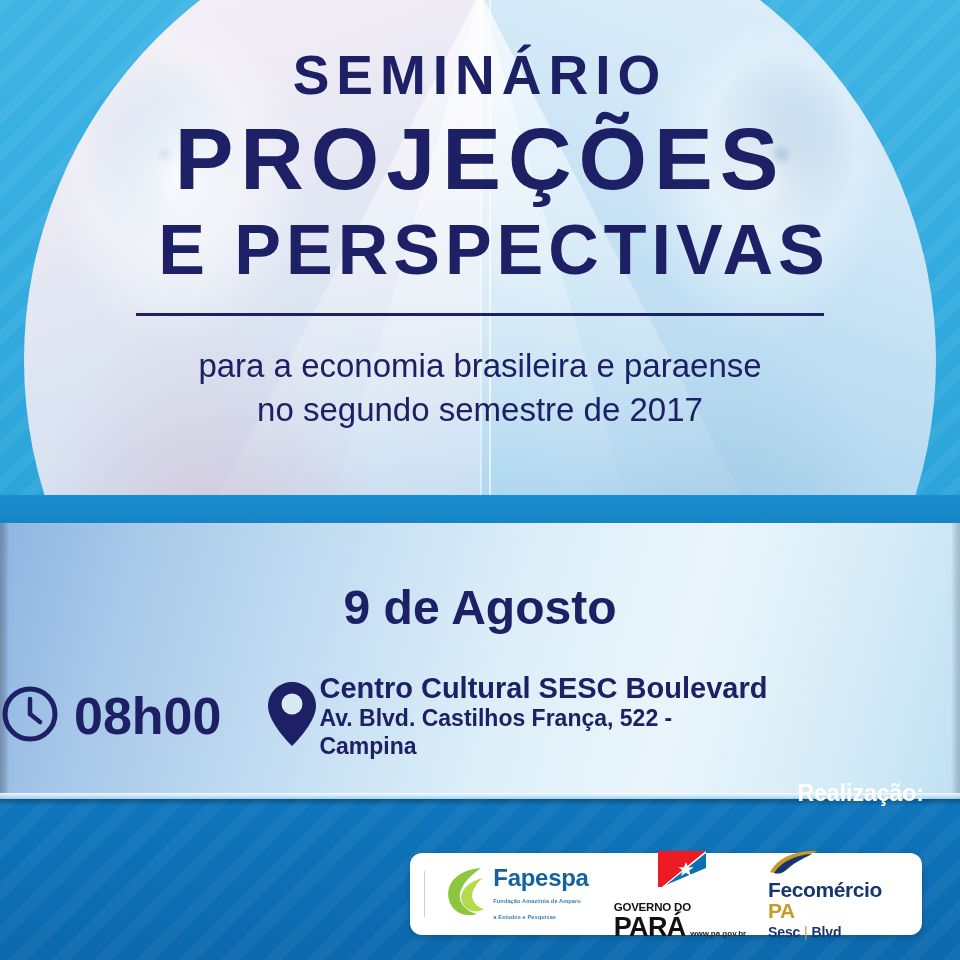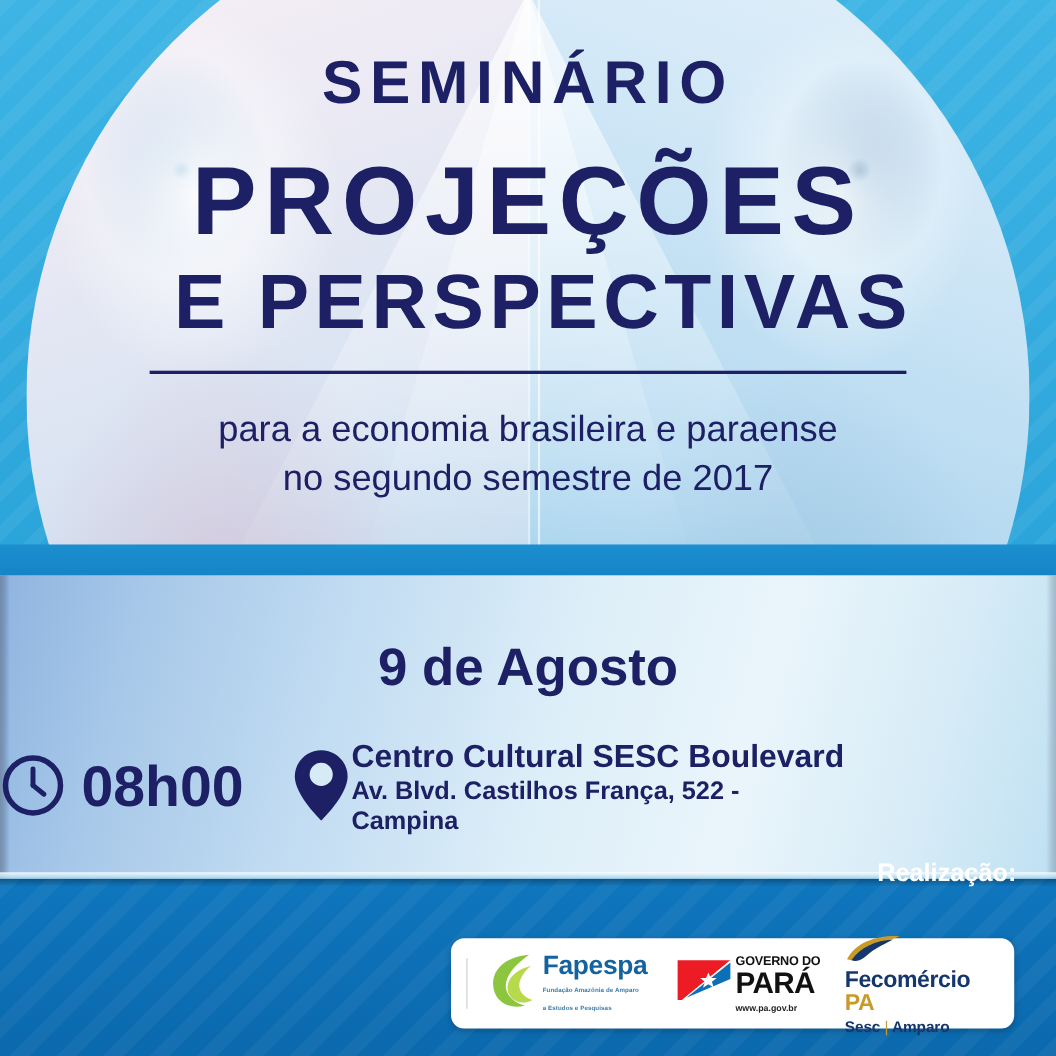--- a/index.html
+++ b/index.html
@@ -121,21 +121,21 @@
   }
   .t-seminario {
     margin-top: 48px;
     font-size: 55px;
     font-weight: 700;
     letter-spacing: 7px;
     line-height: 1;
     color: #1d2064;
   }
   .t-projecoes {
-    margin-top: 36px;
+    margin-top: 12px;
     font-size: 88px;
     font-weight: 700;
     letter-spacing: 7px;
     line-height: 1;
     color: #1d2064;
   }
   .t-perspectivas {
     margin-top: 12px;
     font-size: 70px;
     font-weight: 700;
@@ -355,20 +355,21 @@
     margin-top: 3px;
     letter-spacing: 0.1px;
   }
 
   
   .logo-para {
     display: flex;
     align-items: center;
     gap: 3px;
     width: 136px;
+    flex-direction: column;
   }
   .para-txt { line-height: 1; }
   .para-top {
     font-size: 11.5px;
     font-weight: 700;
     color: #111111;
     line-height: 1;
     letter-spacing: -0.2px;
   }
   .para-big {
@@ -524,18 +525,18 @@
     </div>
 
     <div class="logo-feco">
       <span>
         <svg width="62" height="26" viewBox="0 0 62 26" aria-hidden="true">
           <path d="M2 23 C10 8 28 1 50 2 C40 6 30 10 22 18 C16 24 8 25 2 23 Z" fill="#c89a2a"></path>
           <path d="M6 24 C14 12 28 6 44 5 C34 10 24 15 17 22 C13 25 9 25 6 24 Z" fill="#16366e"></path>
         </svg>
       </span>
       <span class="feco-main"><span>Fecomércio</span> <span class="feco-pa">PA</span></span>
-      <span class="feco-sub"><span>Sesc</span> <span class="feco-bar">|</span> <span>Amparo</span></span>
+      <span class="feco-sub"><span>Sesc</span> <span class="feco-bar">|</span> <span>Blvd</span></span>
     </div>
 
   </div>
 
 </div>
 
 </body></html>

